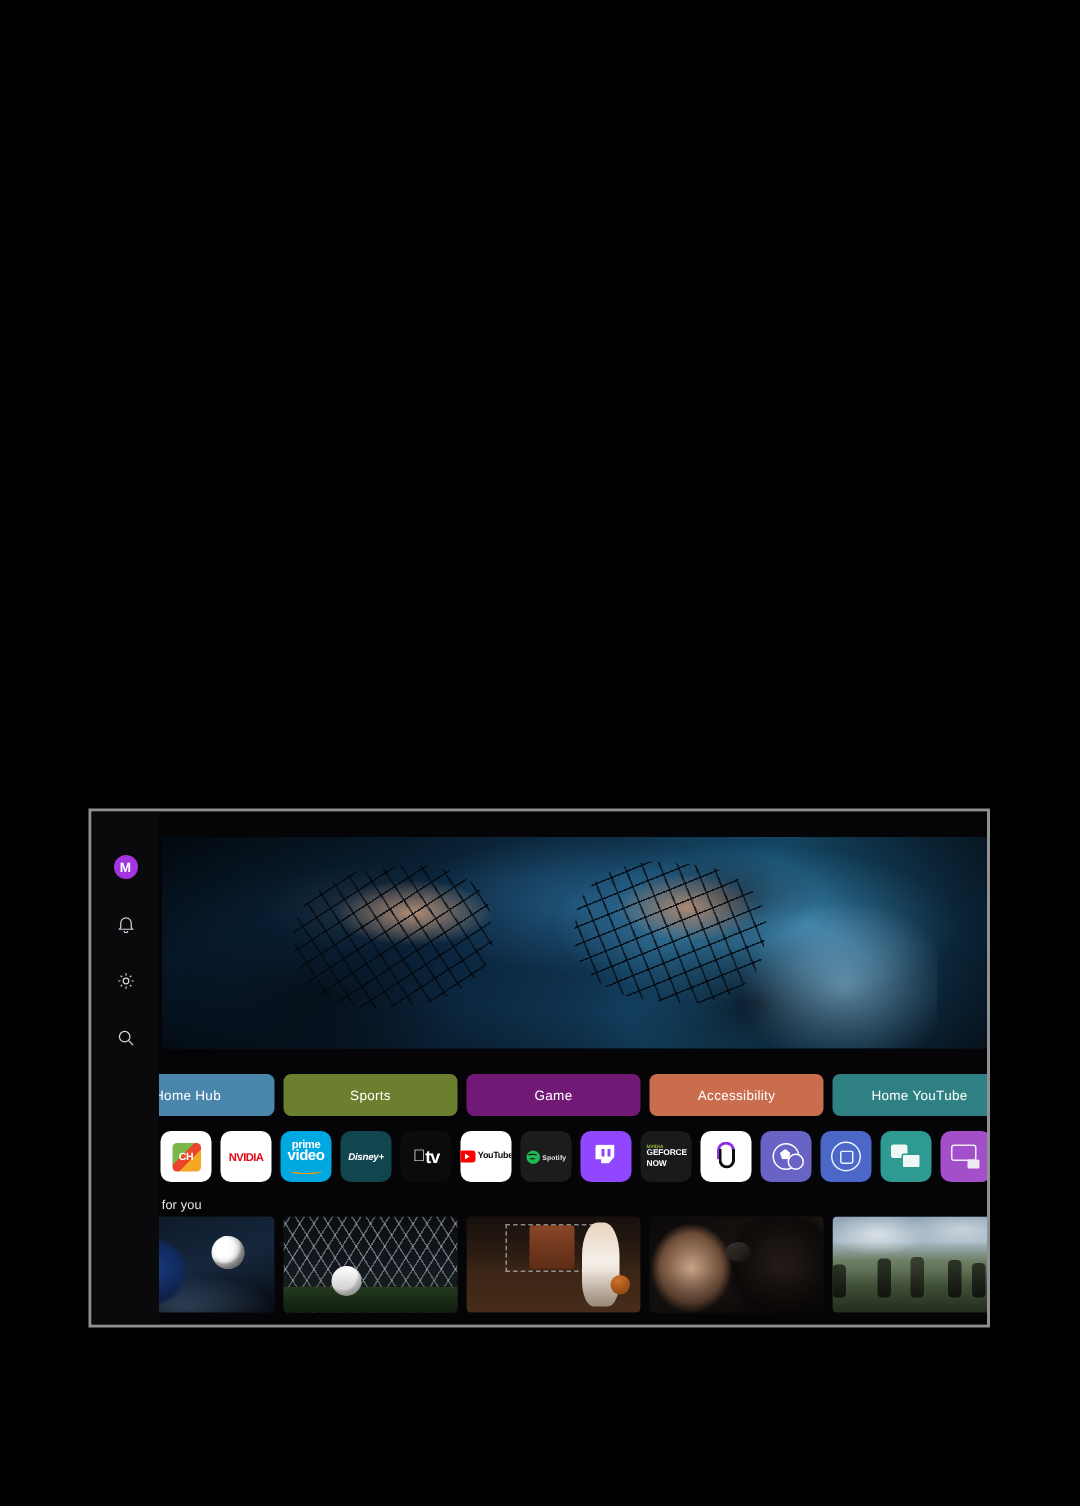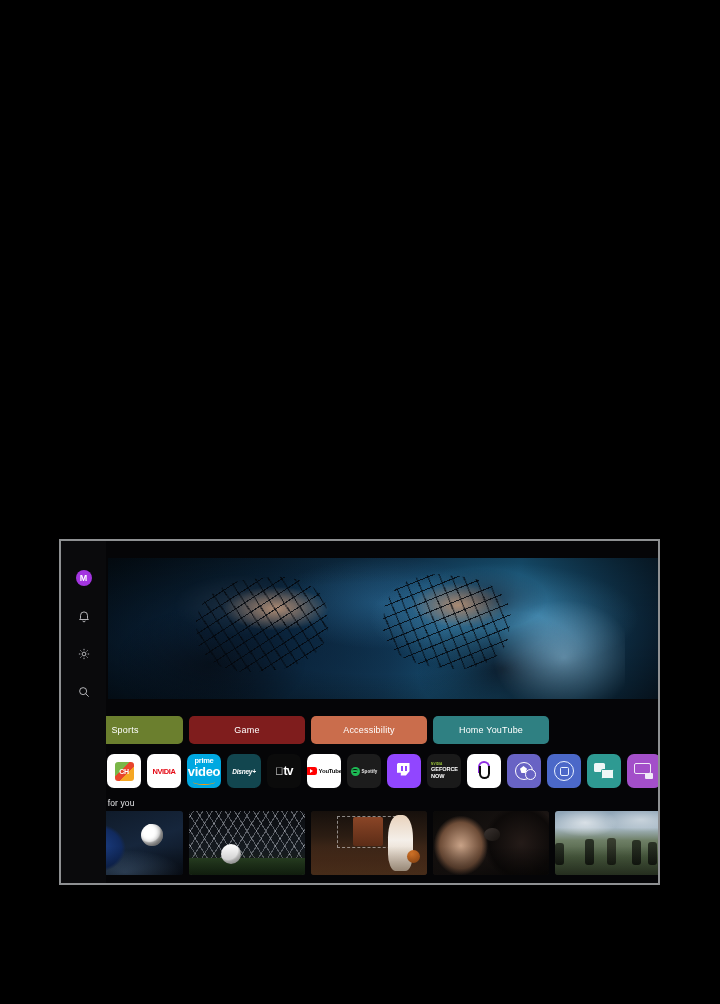--- a/index.html
+++ b/index.html
@@ -168,21 +168,21 @@
     background: linear-gradient(135deg,#7ab648 0%,#7ab648 38%, #e8452c 38%, #e8452c 62%, #f5a623 62%);
     display: flex; align-items: center; justify-content: center;
     position: relative;
   }
   .ch-box span { font-size: 7px; font-weight: bold; color: #fff; letter-spacing: -.3px; }
 
   .netflix-txt { color: #e50914; font-size: 7.5px; font-weight: bold; letter-spacing: -.4px; }
 
   .prime-wrap { display:flex; flex-direction:column; align-items:center; line-height:1; }
   .prime-wrap b { font-size: 7.5px; color:#fff; font-weight: bold; letter-spacing:-.3px; }
-  .prime-wrap i { font-size: 13px; color:#fff; font-style: normal; font-weight: bold; letter-spacing:-.3px; }
+  .prime-wrap i { font-size: 10px; color:#fff; font-style: normal; font-weight: bold; letter-spacing:-.3px; }
   .prime-swoosh { width: 22px; height: 6px; border-bottom: 1.6px solid #ff9900; border-radius: 0 0 50% 50%; margin-top:1px; }
 
   .disney-txt { color: #fff; font-size: 6.5px; font-style: italic; font-weight: bold; letter-spacing:-.2px; }
 
   .atv { display:flex; align-items:center; gap:0px; }
   .atv .apple { color:#fff; font-size: 11px; line-height: 1; }
   .atv .tv { color:#fff; font-size: 12px; font-weight: bold; letter-spacing:-.8px; }
 
   .yt { display:flex; align-items:center; gap:1.5px; }
   .yt-play { width: 11px; height: 8px; background:#ff0000; border-radius: 2.2px; position:relative; }
@@ -365,24 +365,27 @@
         <div class="hero-bg"></div>
         <div class="player-l"></div>
         <div class="player-r"></div>
         <div class="cage cage-l"></div>
         <div class="cage cage-r"></div>
         <div class="hero-vig"></div>
       </div>
     </div>
 
     <div id="category-row">
+        <div class="cat-btn" style="background: rgb(74, 134, 171);">
+          <span>Home Hub</span>
+        </div>
         <div class="cat-btn" style="background: rgb(107, 127, 46);">
           <span>Sports</span>
         </div>
-        <div class="cat-btn" style="background: #7f1d1d;">
+        <div class="cat-btn" style="background: #701a75;">
           <span>Game</span>
         </div>
         <div class="cat-btn" style="background: rgb(202, 109, 76);">
           <span>Accessibility</span>
         </div>
         <div class="cat-btn" style="background: rgb(47, 128, 130);">
           <span>Home YouTube</span>
         </div>
       </div>
 

